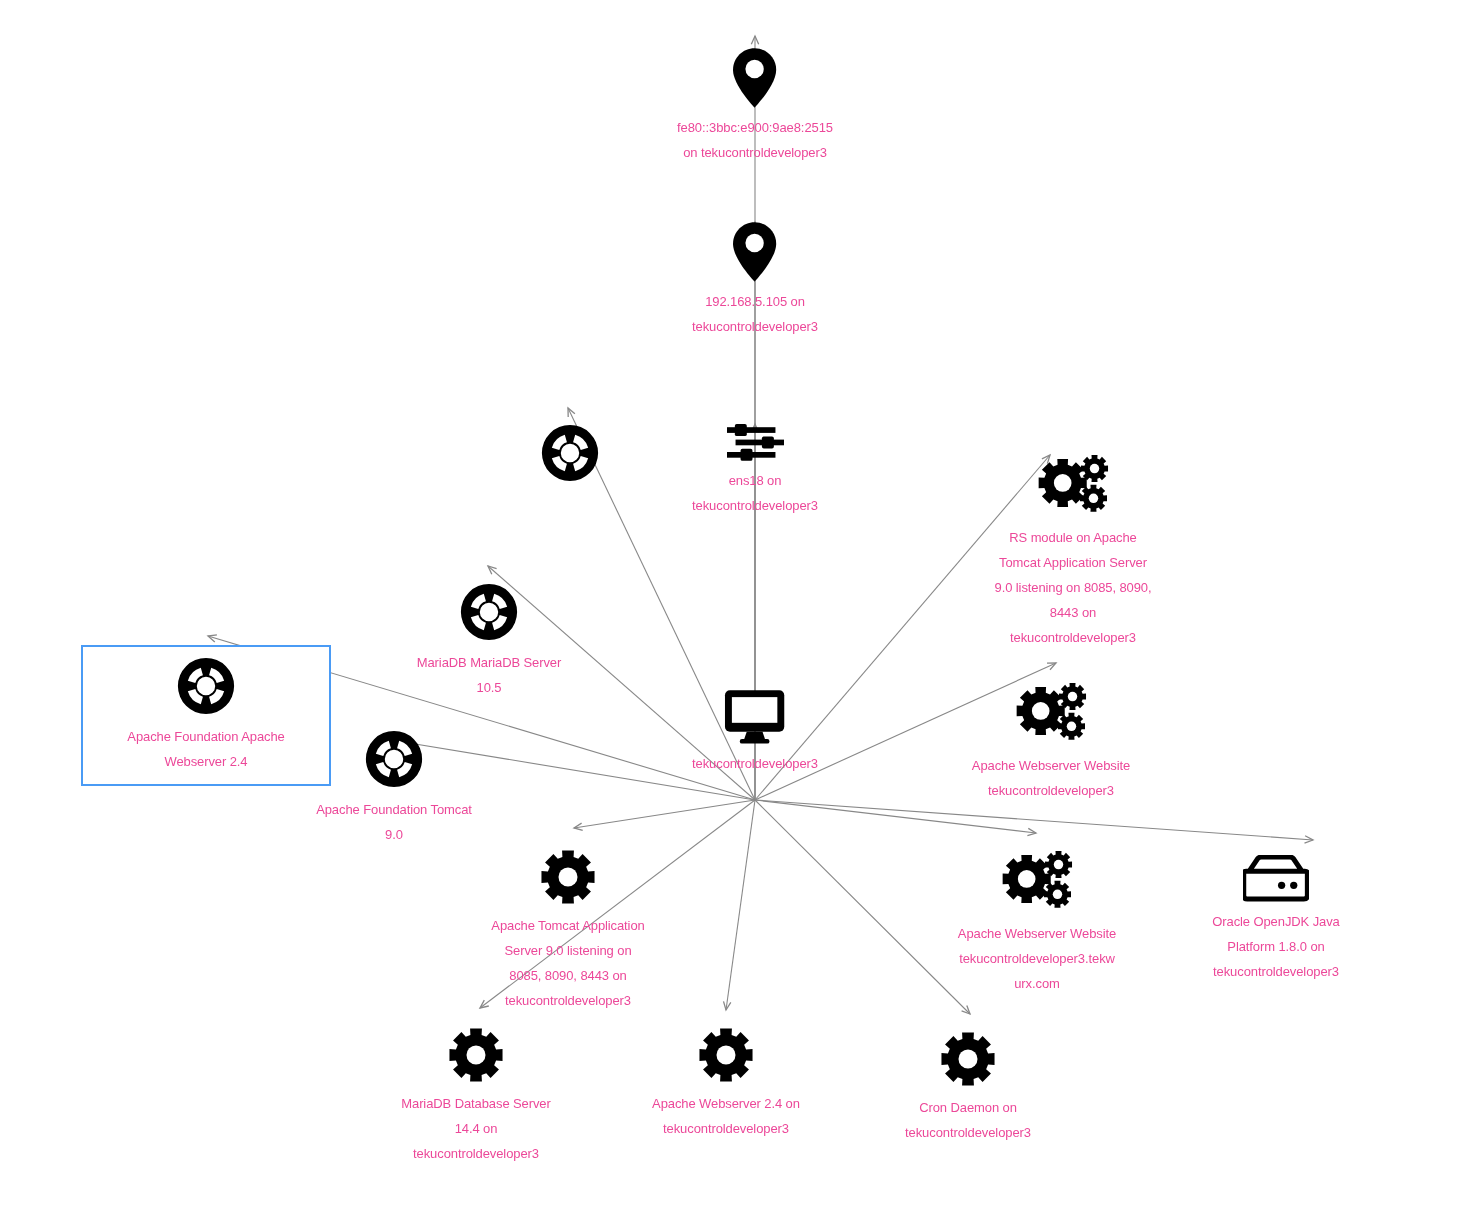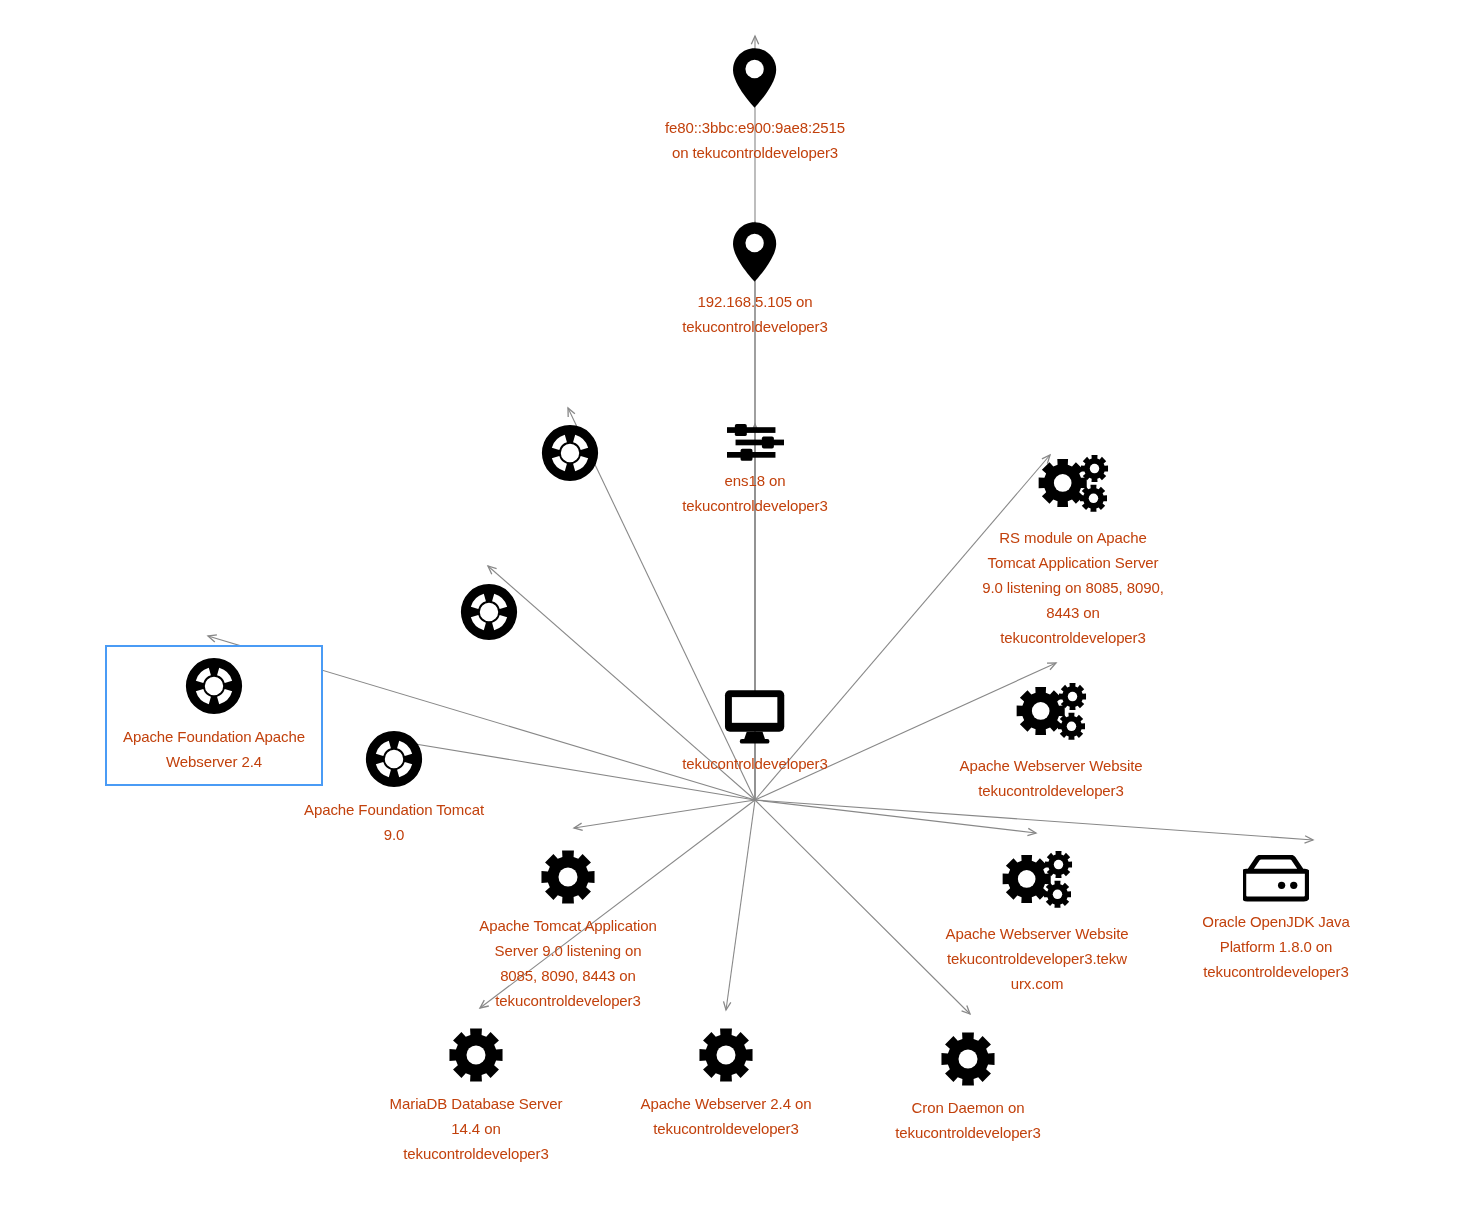--- a/index.html
+++ b/index.html
@@ -53,23 +53,23 @@
     display: block;
     margin: 0 auto;
     line-height: 0;
   }
   .node-icon svg {
     display: block;
     margin: 0 auto;
   }
   .node-label {
     display: block;
-    font-size: 15px;
+    font-size: 13px;
     line-height: 25px;
-    color: #c2410c;
+    color: #ec4899;
     letter-spacing: -0.1px;
     white-space: pre-line;
     margin-top: 7px;
   }
 </style>
 </head>
 <body>
 
 <div id="graph-canvas">
 
@@ -202,22 +202,24 @@
       <div class="graph-node" style="left: 489px; top: 581px; width: 260px;">
         <span class="node-icon">
           <svg width="62" height="62" viewBox="0 0 64 64">
         <path d="M32 3A29 29 0 1 0 32 61 29 29 0 1 0 32 3 Z M32 22.5A9.5 9.5 0 1 1 32 41.5 9.5 9.5 0 1 1 32 22.5 Z" fill="#000" fill-rule="evenodd"></path>
         <path d="M 43.05450950329067,35.16982959189549 L 50.74460307079722,37.37492843843148 A 19.5 19.5 0 0 1 37.37492843843148,50.74460307079722 L 35.16982959189549,43.05450950329067 A 11.5 11.5 0 0 0 43.05450950329067,35.16982959189549 Z" fill="#fff"></path>
             <path d="M 28.83017040810451,43.05450950329067 L 26.625071561568518,50.74460307079722 A 19.5 19.5 0 0 1 13.255396929202785,37.374928438431496 L 20.945490496709333,35.16982959189549 A 11.5 11.5 0 0 0 28.83017040810451,43.05450950329067 Z" fill="#fff"></path>
             <path d="M 20.945490496709333,28.83017040810451 L 13.255396929202782,26.625071561568518 A 19.5 19.5 0 0 1 26.62507156156852,13.255396929202778 L 28.830170408104514,20.945490496709333 A 11.5 11.5 0 0 0 20.945490496709333,28.83017040810451 Z" fill="#fff"></path>
             <path d="M 35.16982959189549,20.945490496709333 L 37.37492843843149,13.255396929202785 A 19.5 19.5 0 0 1 50.74460307079721,26.625071561568504 L 43.05450950329067,28.830170408104504 A 11.5 11.5 0 0 0 35.16982959189549,20.945490496709333 Z" fill="#fff"></path>
           </svg>
         </span>
-      </div>
-      <div class="graph-node selected" style="left: 214px; top: 645px; width: 218px; min-height: 140px;">
+        <span class="node-label">MariaDB MariaDB Server
+10.5</span>
+      </div>
+      <div class="graph-node selected" style="left: 206px; top: 645px; width: 250px; min-height: 140px;">
         <span class="node-icon">
           <svg width="62" height="62" viewBox="0 0 64 64">
         <path d="M32 3A29 29 0 1 0 32 61 29 29 0 1 0 32 3 Z M32 22.5A9.5 9.5 0 1 1 32 41.5 9.5 9.5 0 1 1 32 22.5 Z" fill="#000" fill-rule="evenodd"></path>
         <path d="M 43.05450950329067,35.16982959189549 L 50.74460307079722,37.37492843843148 A 19.5 19.5 0 0 1 37.37492843843148,50.74460307079722 L 35.16982959189549,43.05450950329067 A 11.5 11.5 0 0 0 43.05450950329067,35.16982959189549 Z" fill="#fff"></path>
             <path d="M 28.83017040810451,43.05450950329067 L 26.625071561568518,50.74460307079722 A 19.5 19.5 0 0 1 13.255396929202785,37.374928438431496 L 20.945490496709333,35.16982959189549 A 11.5 11.5 0 0 0 28.83017040810451,43.05450950329067 Z" fill="#fff"></path>
             <path d="M 20.945490496709333,28.83017040810451 L 13.255396929202782,26.625071561568518 A 19.5 19.5 0 0 1 26.62507156156852,13.255396929202778 L 28.830170408104514,20.945490496709333 A 11.5 11.5 0 0 0 20.945490496709333,28.83017040810451 Z" fill="#fff"></path>
             <path d="M 35.16982959189549,20.945490496709333 L 37.37492843843149,13.255396929202785 A 19.5 19.5 0 0 1 50.74460307079721,26.625071561568504 L 43.05450950329067,28.830170408104504 A 11.5 11.5 0 0 0 35.16982959189549,20.945490496709333 Z" fill="#fff"></path>
           </svg>
         </span>
         <span class="node-label">Apache Foundation Apache

